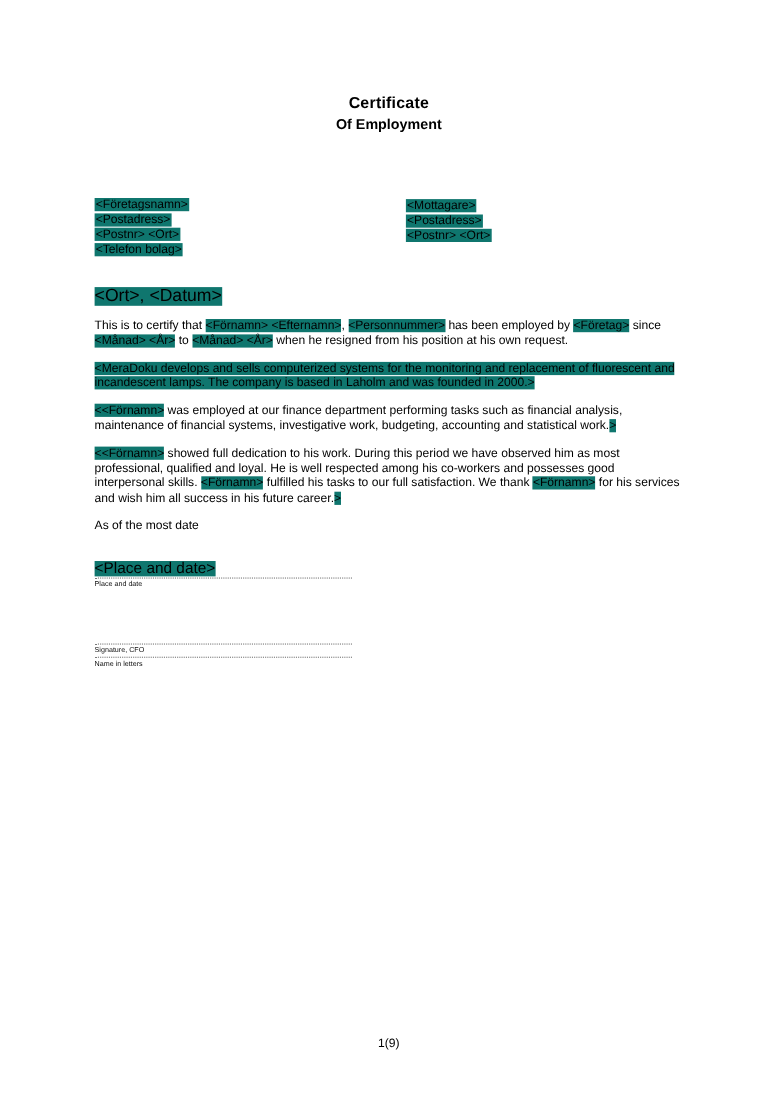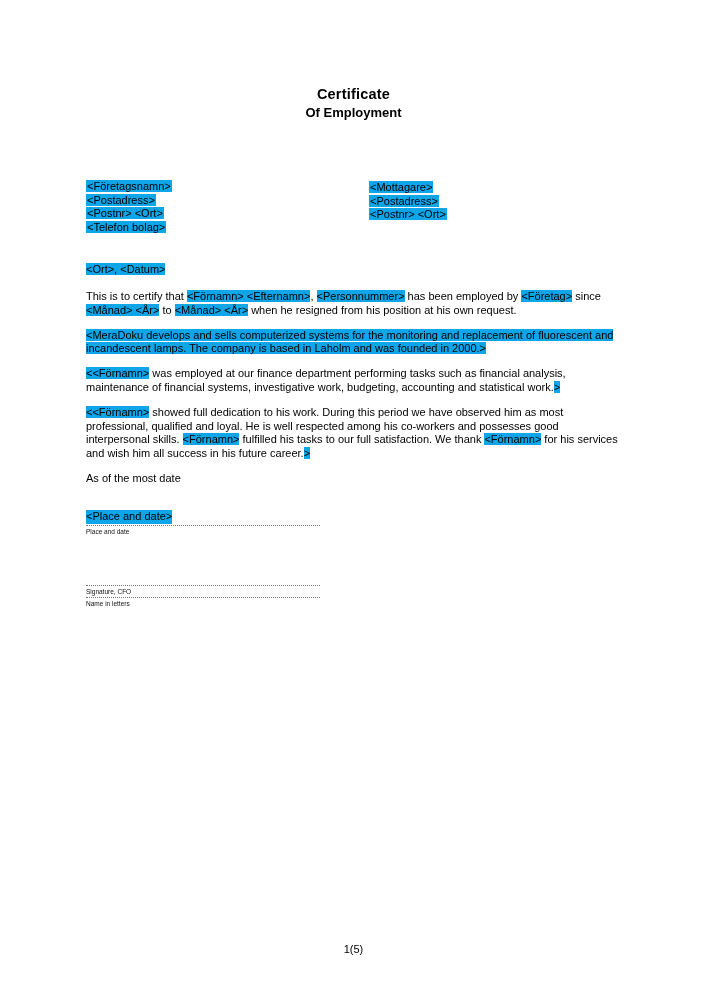--- a/index.html
+++ b/index.html
@@ -16,21 +16,21 @@
     overflow: hidden;
   }
   .page {
     position: absolute;
     left: 0; top: 0;
     width: 707px;
     height: 1000px;
     background: #ffffff;
   }
   .hl {
-    background: #0ea5e9;
+    background: #0f766e;
   }
   
   .title-block {
     position: absolute;
     left: 0;
     top: 86px;
     width: 707px;
     text-align: center;
   }
   .doc-title {
@@ -65,21 +65,21 @@
     white-space: nowrap;
   }
   .addr-line span.hl {
     padding: 0 1px;
   }
   
   .placedate {
     position: absolute;
     left: 86px;
     top: 263px;
-    font-size: 11px;
+    font-size: 16px;
     line-height: 13.6px;
   }
   
   .body-text {
     position: absolute;
     left: 86px;
     top: 290px;
     width: 533px;
     font-size: 11px;
     line-height: 13.8px;
@@ -92,21 +92,21 @@
   }
   
   .sig-area {
     position: absolute;
     left: 86px;
     top: 510px;
     width: 300px;
     font-size: 11px;
   }
   .sig-value {
-    font-size: 11px;
+    font-size: 14px;
     line-height: 13.6px;
     display: inline-block;
   }
   .sig-rule {
     border-bottom: 1px dotted #777777;
     height: 0;
     width: 234px;
     margin-top: 1px;
   }
   .sig-caption {
@@ -174,15 +174,15 @@
         <div style="height: 14px;"></div>
         <div class="sig-rule"></div>
         <div class="sig-caption">Signature, CFO</div>
       </div>
       <div>
         <div class="sig-rule"></div>
         <div class="sig-caption">Name in letters</div>
       </div>
     </div>
 
-  <div class="footer">1(5)</div>
+  <div class="footer">1(9)</div>
 
 </div>
 
 </body></html>

